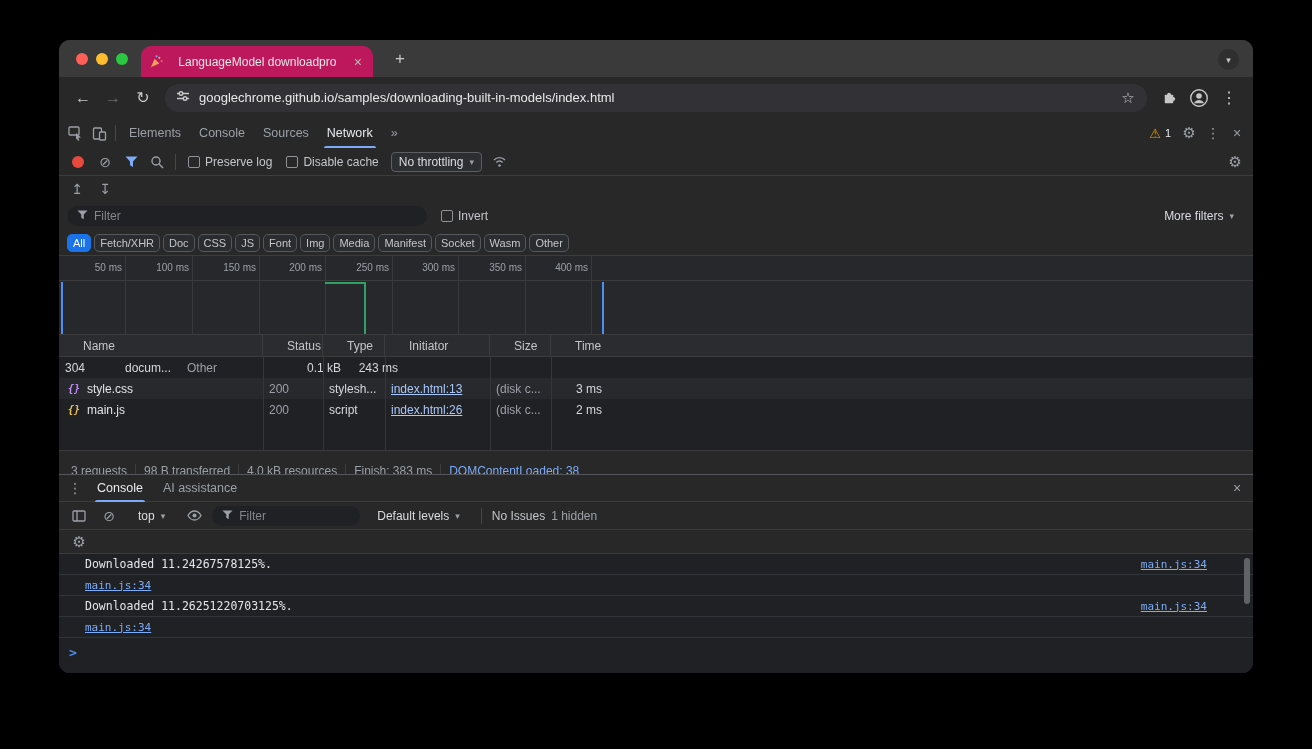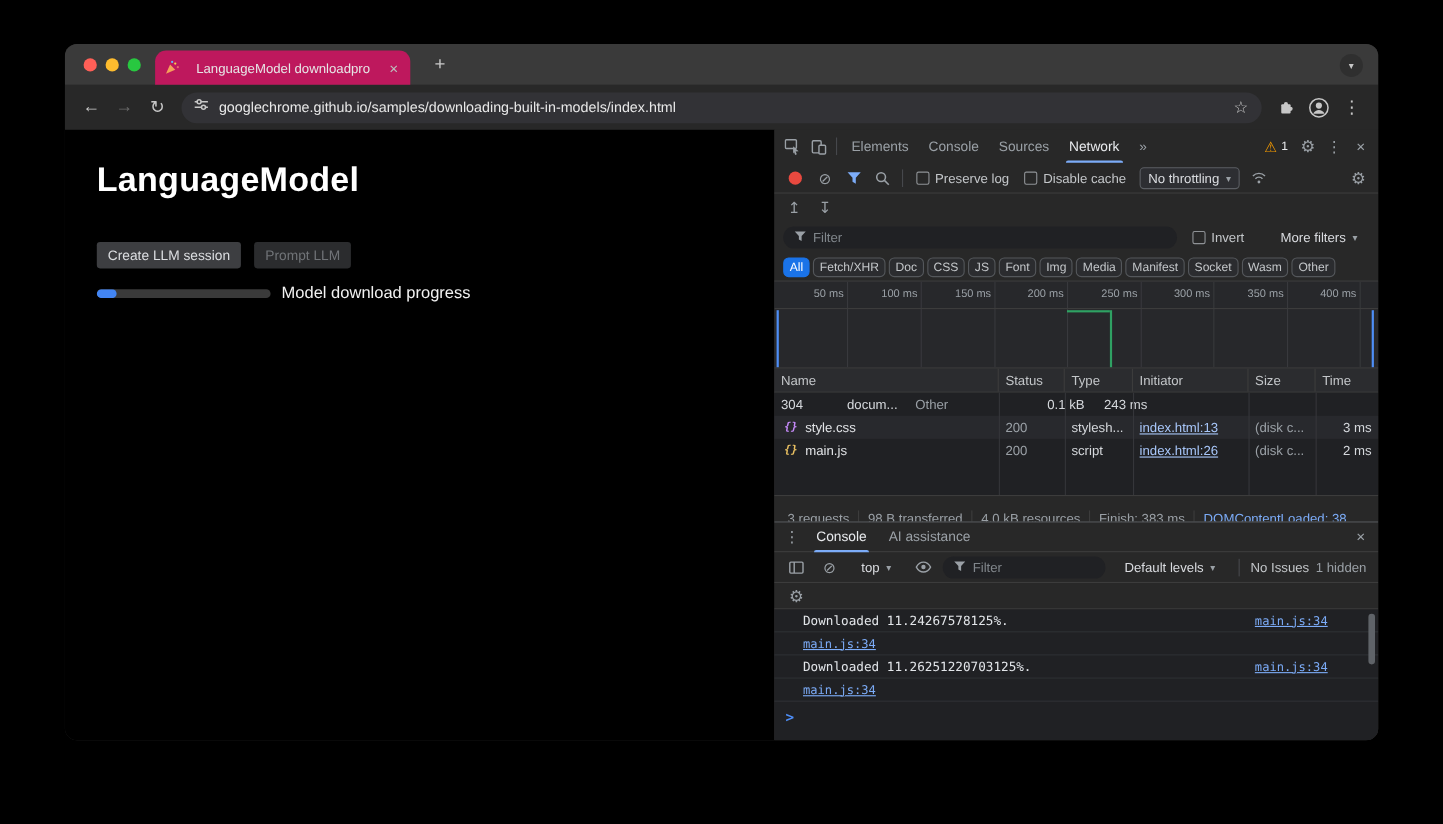--- a/index.html
+++ b/index.html
@@ -116,21 +116,21 @@
   .tick:nth-child(4){left:203px}.tick:nth-child(5){left:270px}.tick:nth-child(6){left:336px}
   .tick:nth-child(7){left:403px}.tick:nth-child(8){left:469px}
   .mk { position:absolute; pointer-events:none; }
   .mk.bl { left:2px; top:26px; bottom:0; width:2px; background:#4e8ef7; }
   .mk.gh { left:266px; top:26px; width:39px; height:2px; background:#2fa163; }
   .mk.gv { left:305px; top:26px; bottom:0; width:2px; background:#2fa163; }
   .mk.br { left:543px; top:26px; bottom:0; width:2px; background:#4e8ef7; }
 
   .net-header { height:22px; display:flex; background:#2b2c2f; border-bottom:1px solid #3c3c3c;
                 color:#c3c6c9; flex:none; }
-  .hcell { display:flex; align-items:center; padding:0 6px; border-right:1px solid #3c3c3c;
+  .hcell { display:flex; align-items:center; padding:0 24px; border-right:1px solid #3c3c3c;
            white-space:nowrap; overflow:hidden; }
   .c-name{width:204px}.c-status{width:60px}.c-type{width:62px}.c-init{width:105px}
   .c-size{width:61px}.c-time{width:57px}
   .hcell.c-time{border-right:none}
 
   .net-body { height:93px; position:relative; background:#202124; flex:none; }
   .net-row { height:21px; display:flex; align-items:center; color:#d5d8dc; }
   .net-row.alt { background:#28292d; }
   .cell { padding:0 6px; white-space:nowrap; overflow:hidden; display:flex;
           align-items:center; height:100%; }
@@ -232,33 +232,20 @@
           <circle cx="10" cy="10" r="8.3" fill="none" stroke="#c7c7c7" stroke-width="1.4"></circle>
           <circle cx="10" cy="8" r="2.8" fill="#c7c7c7"></circle>
           <path d="M4.8 15.3c1.2-2.3 3.1-3.4 5.2-3.4s4 1.1 5.2 3.4" fill="#c7c7c7"></path>
         </svg>
     </span>
     <span class="nav-ico">⋮</span>
   </div>
 
   <div class="content">
 
-    <div class="page">
-      <h1>LanguageModel</h1>
-      <div class="btnrow">
-        <button class="b1">Create LLM session</button>
-        <button class="b2">Prompt LLM</button>
-      </div>
-      <div class="progrow">
-        <div class="ptrack">
-          <div class="pfill" style="width: 11.27%;"></div>
-        </div>
-        <span class="plabel">Model download progress</span>
-      </div>
-    </div>
 
     <div class="devtools">
 
       <div class="dt-tabbar">
         <span class="ico">
           <svg width="15" height="15" viewBox="0 0 15 15" fill="none" stroke="#9aa0a6" stroke-width="1.3">
               <rect x="1" y="1" width="10" height="8" rx="1"></rect>
               <polygon points="8,7 13,11.5 10.3,11.8 11.4,14.2 9.9,14.8 8.9,12.4 8,13.6" fill="#9aa0a6" stroke="none"></polygon>
             </svg>
         </span>

